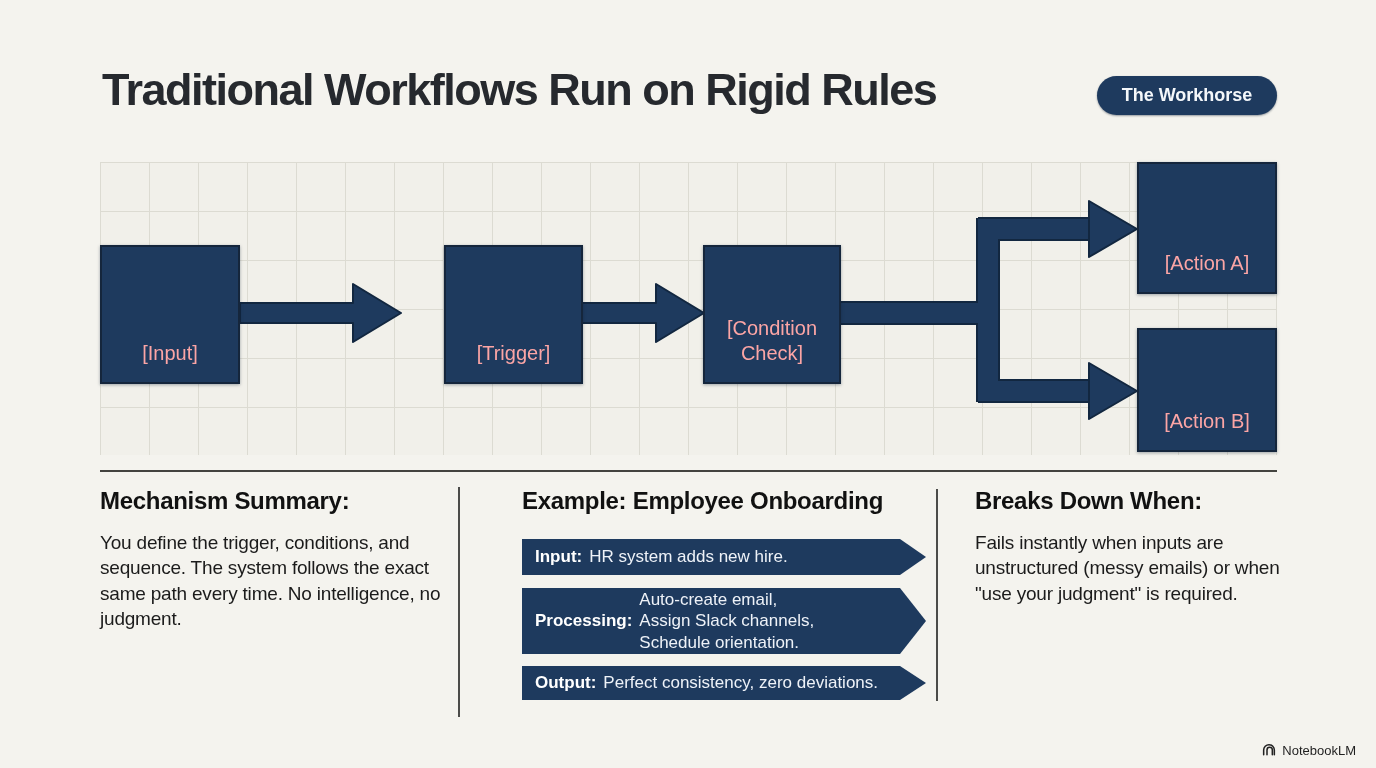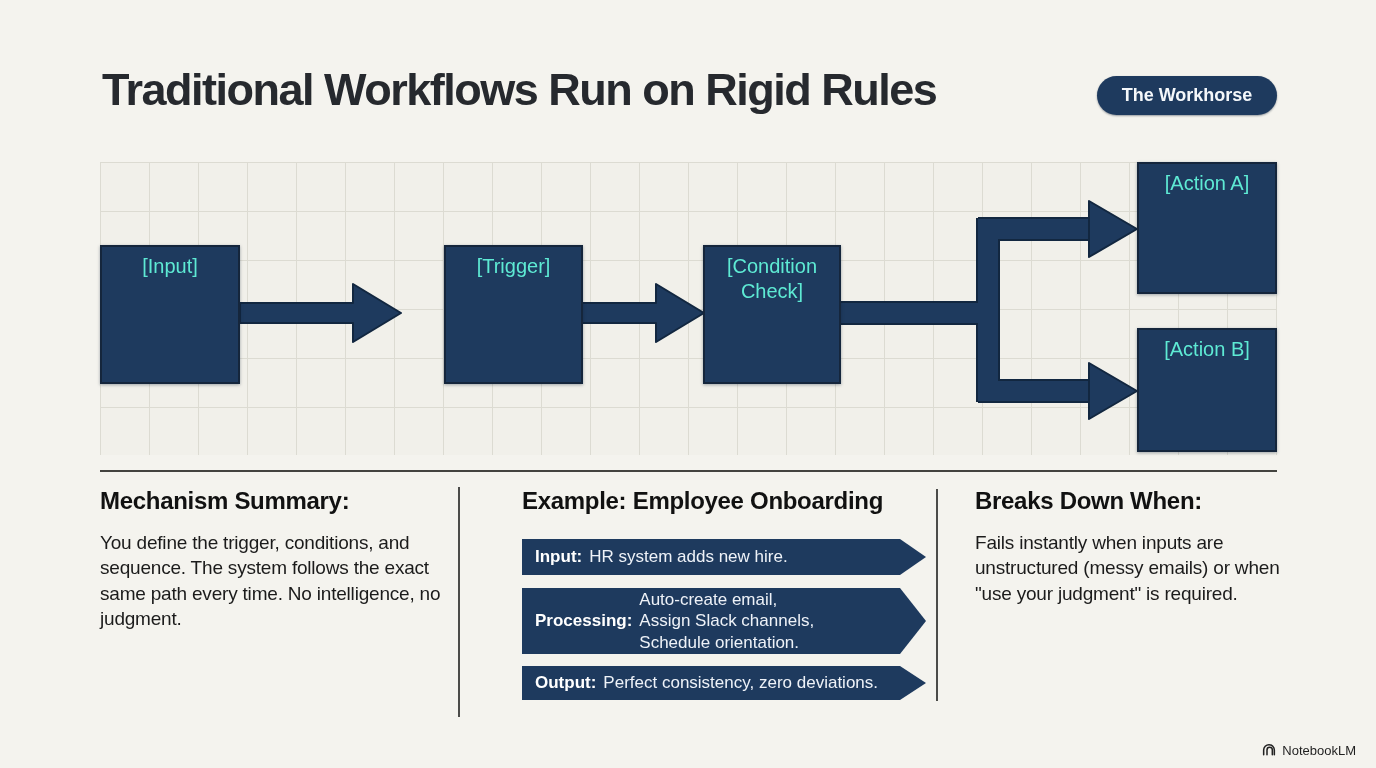--- a/index.html
+++ b/index.html
@@ -34,23 +34,23 @@
       linear-gradient(to bottom,#dcdbd2 1px,transparent 1px);
     background-size:49px 49px;
   }
   .map-label{
     position:absolute;left:1px;top:22px;
     font-size:25px;font-weight:700;color:#161616;letter-spacing:-0.5px;
   }
   .arrows{position:absolute;left:0;top:0;width:1177px;height:293px;}
   .node{
     position:absolute;background:#1e3a5e;border:2px solid #15263c;
-    box-sizing:border-box;display:flex;align-items:flex-start;justify-content:center;
-    color:#5eead4;font-size:20px;font-weight:500;text-align:center;
-    padding:7px 8px;line-height:1.25;
+    box-sizing:border-box;display:flex;align-items:flex-end;justify-content:center;
+    color:#fca5a5;font-size:20px;font-weight:500;text-align:center;
+    padding:16px 8px;line-height:1.25;
     box-shadow:0 1px 3px rgba(10,25,45,.35);
   }
   .n-input    {left:0px;   top:83px;  width:140px;height:139px;}
   .n-trigger  {left:320px; top:83px;  width:139px;height:139px;margin-left:24px;}
   .n-condition{left:603px; top:83px;  width:138px;height:139px;}
   .n-action-a {left:1037px;top:0px;   width:140px;height:132px;}
   .n-action-b {left:1037px;top:166px; width:140px;height:124px;}
 
   
   .rule{position:absolute;left:100px;top:470px;width:1177px;height:2px;background:#43433f;}

